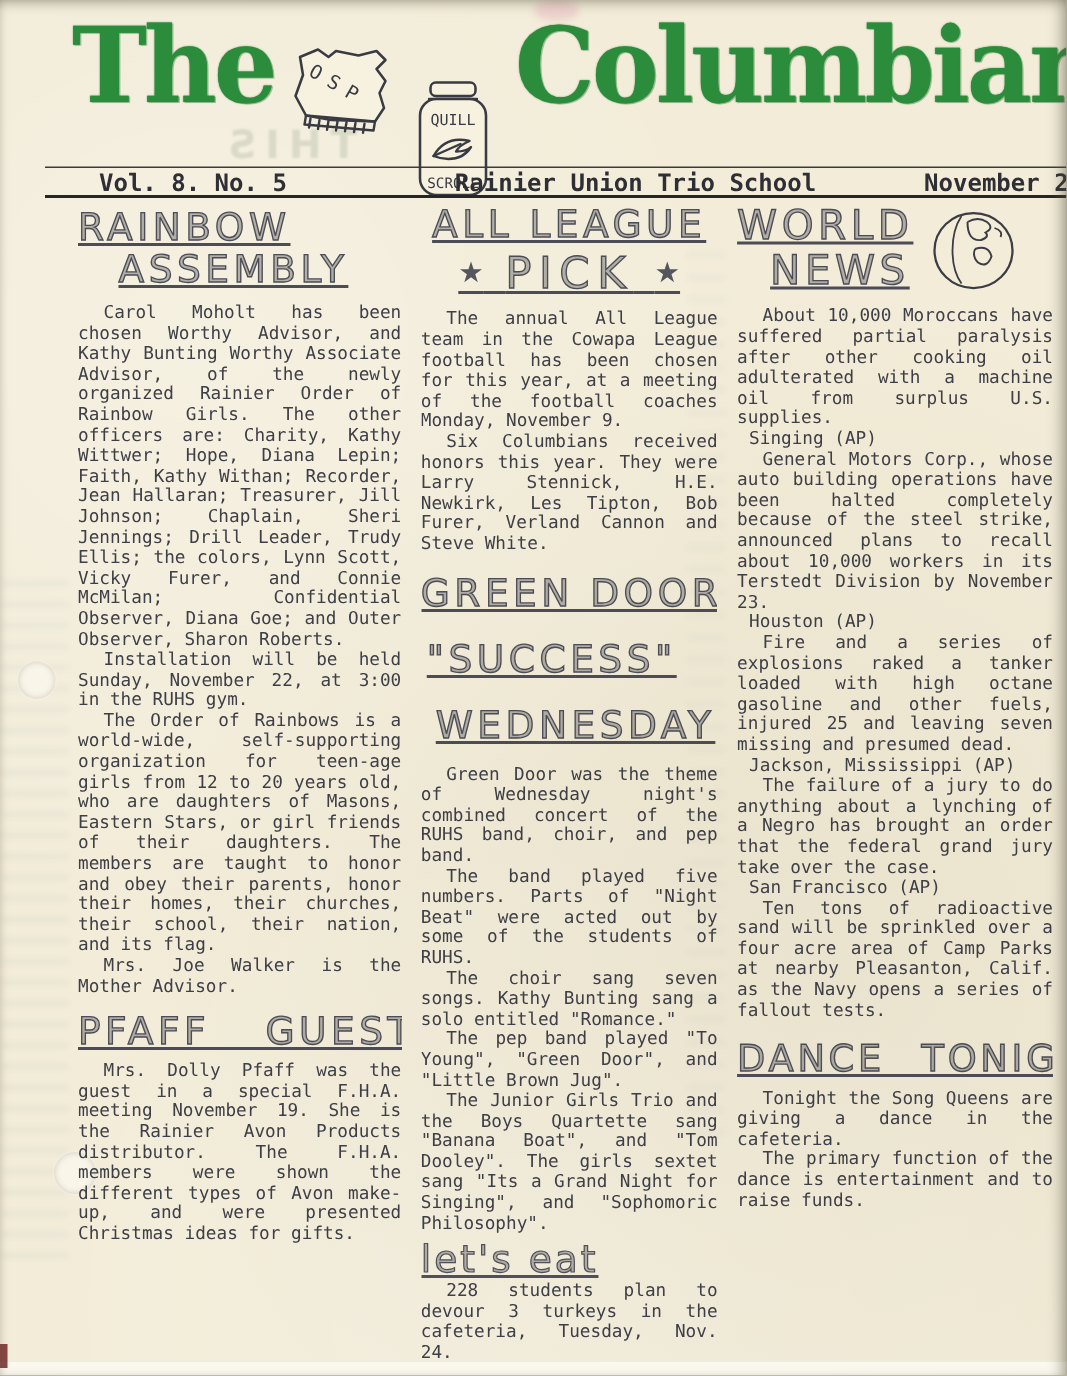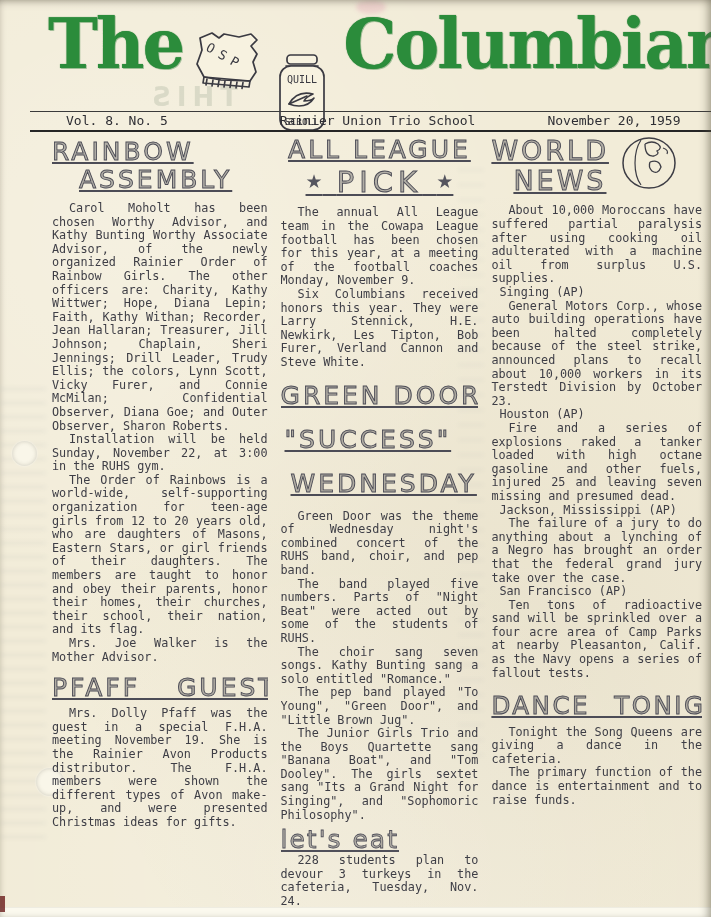--- a/index.html
+++ b/index.html
@@ -31,21 +31,21 @@
   }
   .mast-logos{display:flex;align-items:flex-start;margin:16px 4px 0 6px;flex:0 0 auto;}
   .mast-col{margin-left:8px;}
   .logo-stroke{stroke:#3a3a42;fill:none;stroke-width:1.6;stroke-linejoin:round;stroke-linecap:round;}
   .logo-fill{fill:#f7f2e0;stroke:#3a3a42;stroke-width:1.7;stroke-linejoin:round;}
   .logo-text{font-family:"DejaVu Sans Mono",monospace;fill:#3a3a42;}
   
   .rule-top{position:absolute;top:111px;left:30px;right:0;border-top:1.6px solid #3b3b3b;}
   .rule-bottom{position:absolute;top:130px;left:30px;right:0;border-top:2.6px solid #262626;}
   .dateline{position:absolute;top:112.5px;left:30px;right:0;height:17px;
-    font-size:13px;color:#2e2e34;display:flex;white-space:nowrap;}
+    font-size:16px;color:#2e2e34;display:flex;align-items:center;white-space:nowrap;font-weight:bold;}
   .dl-vol{margin-left:36px;}
   .dl-school{margin-left:112px;}
   .dl-date{margin-left:72px;}
   
   .cols{position:absolute;top:136px;left:52px;width:650px;top:136px;bottom:10px;
     display:flex;gap:13px;overflow:hidden;}
   .col{overflow:hidden;}
   .c1{width:220px;}.c2{width:202px;}.c3{width:215px;}
   .body-txt{font-size:11.8px;line-height:13.6px;text-align:justify;}
   .p{margin:0;text-indent:17px;}
@@ -62,21 +62,21 @@
   .pfaff-h{margin:10px 0 5px;word-spacing:26px;}
   .league-h{text-align:center;margin:0 0 8px;}
   .pick-line{font-size:29px;letter-spacing:5px;margin-top:2px;}
   .pick-star{font-size:19px;-webkit-text-stroke:0;color:#55555f;vertical-align:4px;letter-spacing:0;}
   .gd-h{margin:12px 0 4px;}
   .gd-l1{margin:2px 0 16px;text-align:center;}
   .gd-l2{margin:0 0 16px;padding-left:4px;}
   .gd-l3{margin:0 0 12px;padding-left:10px;}
   .lets-h{font-size:25px;letter-spacing:2px;text-align:left;margin:4px 0 0;
     -webkit-text-stroke:0.8px #50505a;}
-  .wn-wrap{display:flex;align-items:flex-start;margin:0 0 8px;}
+  .wn-wrap{display:flex;align-items:flex-end;margin:0 0 8px;}
   .wn-lines{font-size:27px;}
   .wn-l2{padding-left:22px;}
   .globe{margin-left:10px;margin-top:-2px;flex:0 0 auto;}
   .dance-h{margin:12px 0 6px;word-spacing:14px;font-size:24.5px;letter-spacing:2.5px;}
   
   .punch{position:absolute;border-radius:50%;background:#f9f6e9;
     box-shadow:inset 0 0 4px rgba(80,75,60,.25), 0 0 2px rgba(255,255,255,.6);}
   .punch-1{left:12px;top:441px;width:25px;height:25px;}
   .punch-2{left:36px;top:768px;width:28px;height:28px;}
   .bleed-stamp{position:absolute;left:48px;top:82px;width:190px;
@@ -185,23 +185,23 @@
           <div class="wn-l2">NEWS</div>
         </div>
         <svg class="globe" width="60" height="58" viewBox="0 0 60 58">
           <ellipse cx="30" cy="29" rx="26" ry="25" fill="none" stroke="#3c3c44" stroke-width="1.5"></ellipse>
           <path d="M22 6 C14 18 14 40 22 51" fill="none" stroke="#3c3c44" stroke-width="1.2"></path>
           <path d="M26 10 q7 -4 13 0 q5 4 -1 7 q3 3 -3 5 q-9 1 -9 -12" fill="none" stroke="#3c3c44" stroke-width="1.3"></path>
           <path d="M31 28 q9 -3 11 5 q-3 8 -9 4 q-4 -4 -2 -9" fill="none" stroke="#3c3c44" stroke-width="1.3"></path>
           <path d="M44 14 q6 2 4 6" fill="none" stroke="#3c3c44" stroke-width="1.2"></path>
         </svg>
       </div>
-      <p class="p">About 10,000 Moroccans have suffered partial paralysis after using cooking oil adulterated with a machine oil from surplus U.S. supplies.</p>
+      <p class="p">About 10,000 Moroccans have suffered partial paralysis after other cooking oil adulterated with a machine oil from surplus U.S. supplies.</p>
       <p class="dl">Singing (AP)</p>
-      <p class="p">General Motors Corp., whose auto building operations have been halted completely because of the steel strike, announced plans to recall about 10,000 workers in its Terstedt Division by October 23.</p>
+      <p class="p">General Motors Corp., whose auto building operations have been halted completely because of the steel strike, announced plans to recall about 10,000 workers in its Terstedt Division by November 23.</p>
       <p class="dl">Houston (AP)</p>
       <p class="p">Fire and a series of explosions raked a tanker loaded with high octane gasoline and other fuels, injured 25 and leaving seven missing and presumed dead.</p>
       <p class="dl">Jackson, Mississippi (AP)</p>
       <p class="p">The failure of a jury to do anything about a lynching of a Negro has brought an order that the federal grand jury take over the case.</p>
       <p class="dl">San Francisco (AP)</p>
       <p class="p">Ten tons of radioactive sand will be sprinkled over a four acre area of Camp Parks at nearby Pleasanton, Calif. as the Navy opens a series of fallout tests.</p>
       <div class="hh dance-h">DANCE TONIGHT</div>
       <p class="p">Tonight the Song Queens are giving a dance in the cafeteria.</p>
       <p class="p">The primary function of the dance is entertainment and to raise funds.</p>
     </div>

